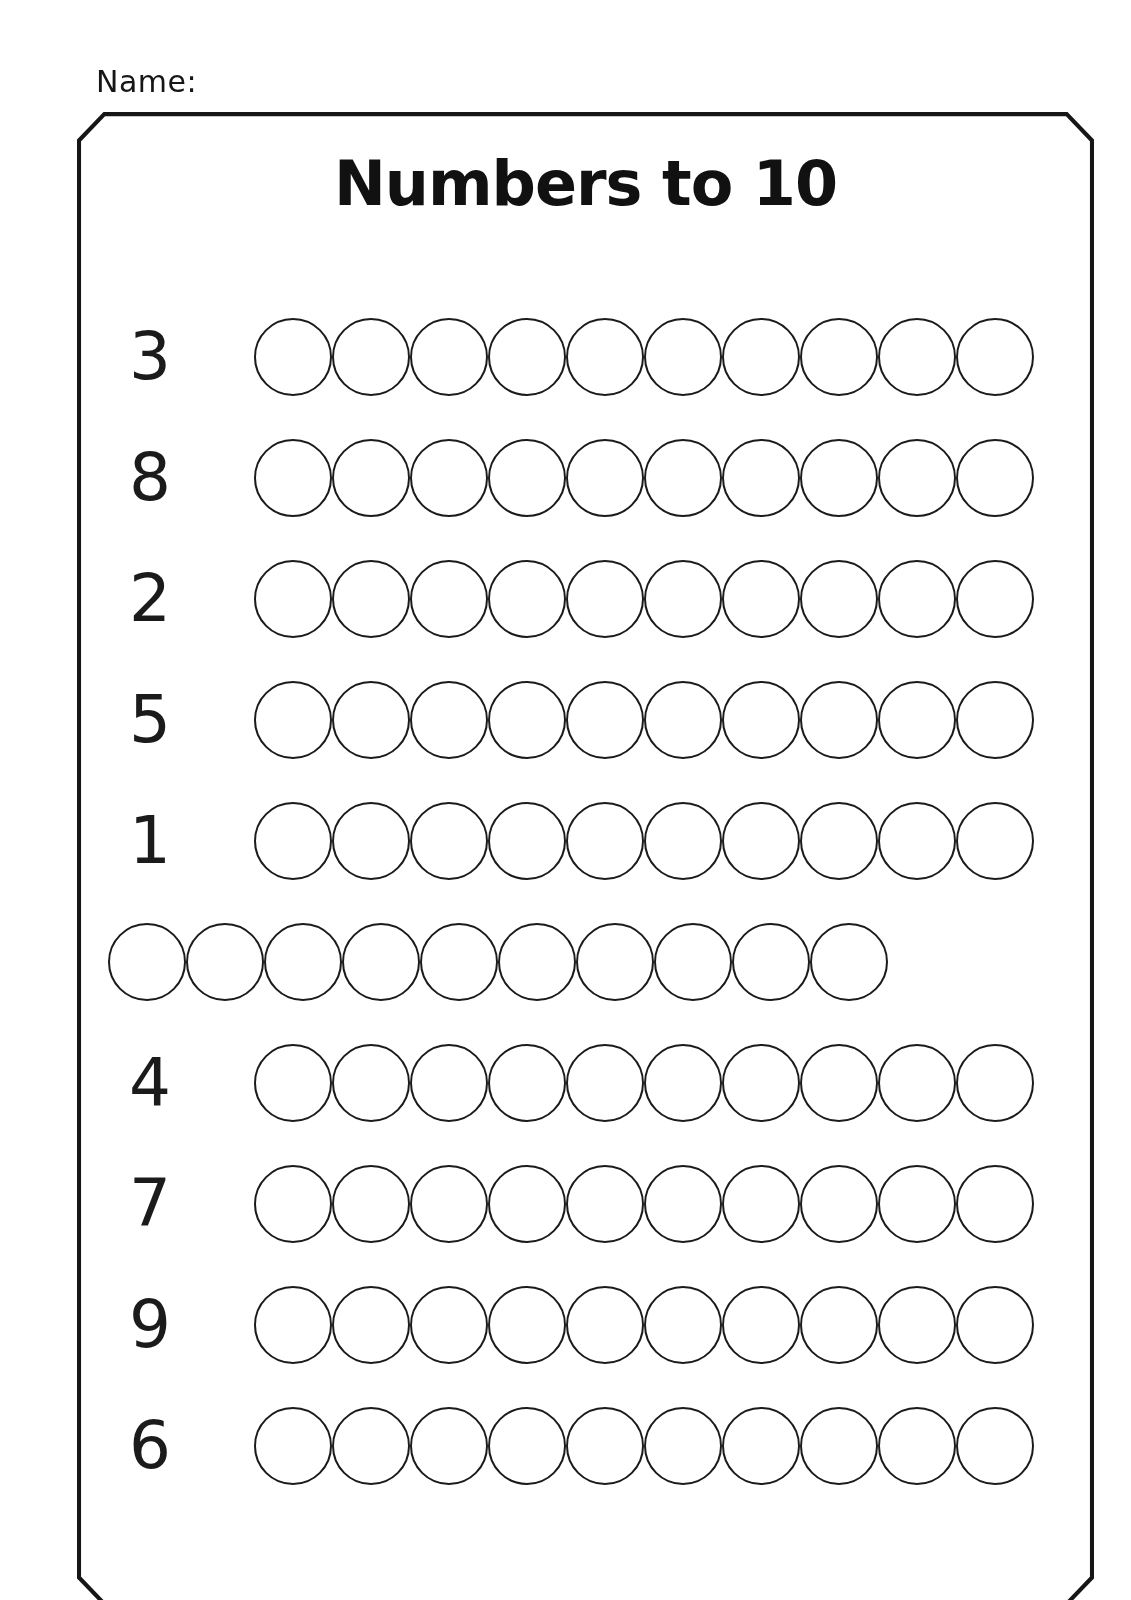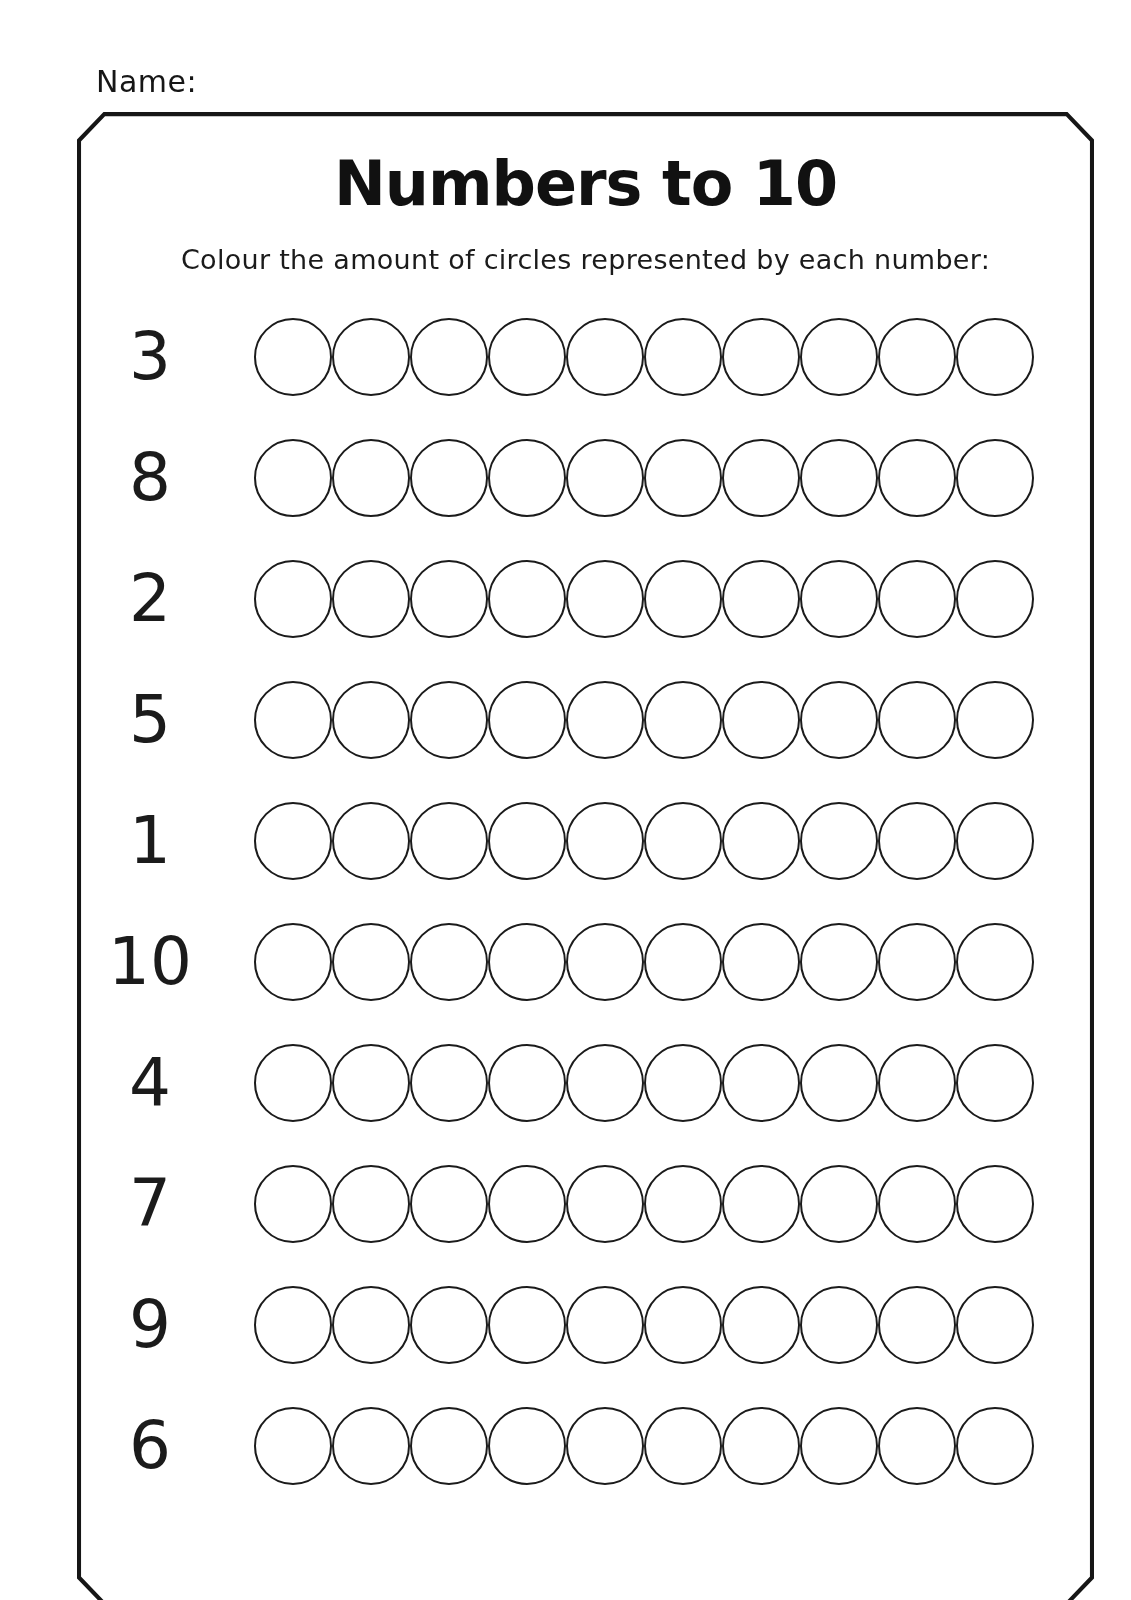--- a/index.html
+++ b/index.html
@@ -106,21 +106,20 @@
 <body>
 
 <div class="name-row">Name:</div>
 
 <div class="sheet">
   <svg class="sheet-border" viewBox="0 0 1005 1416" preserveAspectRatio="none" aria-hidden="true">
     <path d="M27 2 H978 L1003 27 V1389 L978 1414 H27 L2 1389 V27 Z" fill="none" stroke="#161616" stroke-width="4" stroke-linejoin="miter"></path>
   </svg>
 
   <div class="title">Numbers to 10</div>
-  <div class="instruction">Colour the amount of circles represented by each number:</div>
 
   <div class="rows">
   <div class="row">
     <div class="row-number">3</div>
     <div class="circles">
           <div class="circle"></div>
           <div class="circle"></div>
           <div class="circle"></div>
           <div class="circle"></div>
           <div class="circle"></div>
@@ -190,21 +189,20 @@
           <div class="circle"></div>
           <div class="circle"></div>
           <div class="circle"></div>
           <div class="circle"></div>
           <div class="circle"></div>
           <div class="circle"></div>
         </div>
   </div>
 
   <div class="row">
-    <div class="row-number">10</div>
     <div class="circles">
           <div class="circle"></div>
           <div class="circle"></div>
           <div class="circle"></div>
           <div class="circle"></div>
           <div class="circle"></div>
           <div class="circle"></div>
           <div class="circle"></div>
           <div class="circle"></div>
           <div class="circle"></div>

